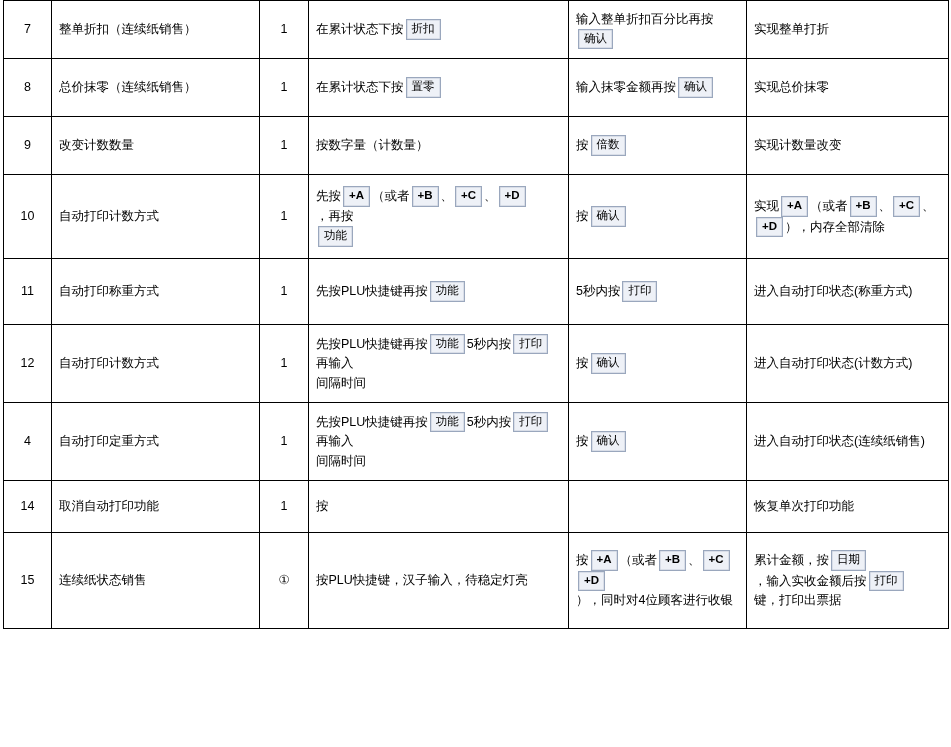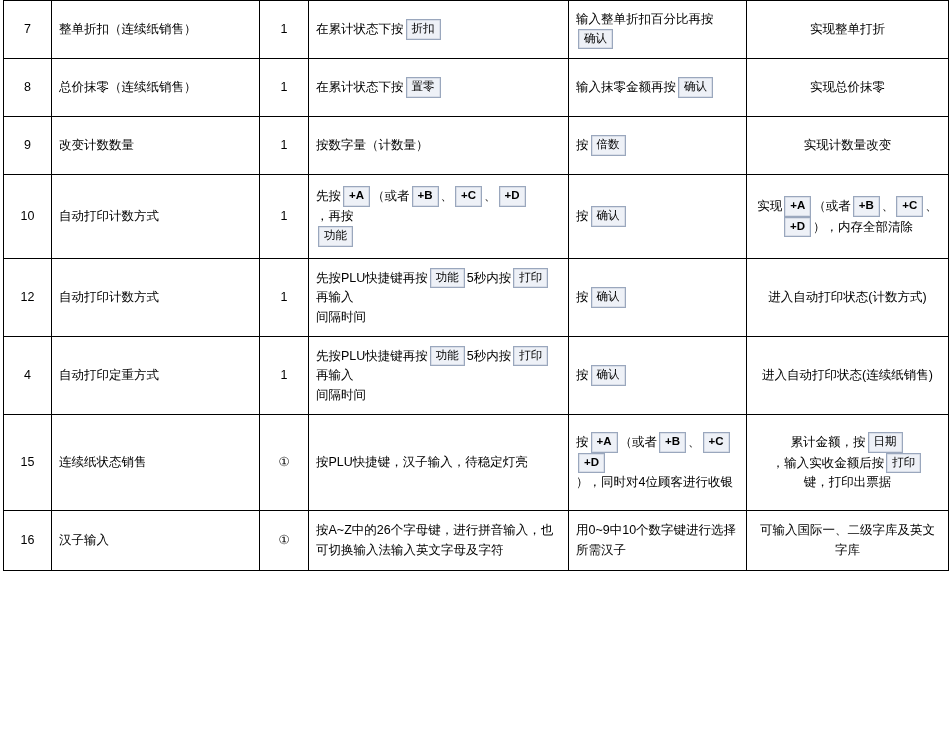--- a/index.html
+++ b/index.html
@@ -33,21 +33,21 @@
   col.c-name  { width: 208px; }
   col.c-qty   { width: 49px; }
   col.c-step1 { width: 260px; }
   col.c-step2 { width: 178px; }
   col.c-res   { width: 202px; }
 
   td.no     { text-align: center; }
   td.name   { text-align: left; }
   td.qty    { text-align: center; }
   td.step   { text-align: left; }
-  td.result { text-align: center; }
+  td.result { text-align: left; }
 
   .key {
     display: inline-block;
     border: 1px solid #9aa7bd;
     background: #eef1f7;
     padding: 1px 5px 2px 5px;
     font-size: 11.5px;
     line-height: 1.35;
     margin: 0 2px;
     vertical-align: middle;
@@ -121,20 +121,32 @@
       </td>
       <td class="step">
         <span class="seg">按</span><span class="key">确认</span>
       </td>
       <td class="result">
         <span class="seg">实现</span><span class="key bold">+A</span><span class="seg">（或者</span><span class="key bold">+B</span>、<span class="key bold">+C</span>、
         <span class="line2"><span class="key bold">+D</span><span class="seg">），内存全部清除</span></span>
       </td>
     </tr>
 
+    <tr style="height:66px">
+      <td class="no">11</td>
+      <td class="name">自动打印称重方式</td>
+      <td class="qty">1</td>
+      <td class="step">
+        <span class="seg">先按PLU快捷键再按</span><span class="key">功能</span>
+      </td>
+      <td class="step">
+        <span class="seg">5秒内按</span><span class="key">打印</span>
+      </td>
+      <td class="result">进入自动打印状态(称重方式)</td>
+    </tr>
 
     <tr style="height:78px">
       <td class="no">12</td>
       <td class="name">自动打印计数方式</td>
       <td class="qty">1</td>
       <td class="step">
         <span class="seg">先按PLU快捷键再按</span><span class="key">功能</span><span class="seg">5秒内按</span><span class="key">打印</span><span class="seg">再输入</span>
         <span class="line2">间隔时间</span>
       </td>
       <td class="step">
@@ -150,38 +162,38 @@
       <td class="step">
         <span class="seg">先按PLU快捷键再按</span><span class="key">功能</span><span class="seg">5秒内按</span><span class="key">打印</span><span class="seg">再输入</span>
         <span class="line2">间隔时间</span>
       </td>
       <td class="step">
         <span class="seg">按</span><span class="key">确认</span>
       </td>
       <td class="result">进入自动打印状态(连续纸销售)</td>
     </tr>
 
+    <tr style="height:52px">
+      <td class="no">14</td>
+      <td class="name">取消自动打印功能</td>
+      <td class="qty">1</td>
+      <td class="step">按</td>
+      <td class="step"></td>
+      <td class="result">恢复单次打印功能</td>
+    </tr>
 
     <tr style="height:96px">
       <td class="no">15</td>
       <td class="name">连续纸状态销售</td>
       <td class="qty">①</td>
       <td class="step">按PLU快捷键，汉子输入，待稳定灯亮</td>
       <td class="step">
         <span class="seg">按</span><span class="key bold">+A</span><span class="seg">（或者</span><span class="key bold">+B</span>、<span class="key bold">+C</span>
         <span class="line2"><span class="key bold">+D</span><span class="seg">），同时对4位顾客进行收银</span></span>
       </td>
       <td class="result">
         <span class="seg">累计金额，按</span><span class="key">日期</span><span class="seg">，输入实收金额后按</span><span class="key">打印</span><span class="seg">键，打印出票据</span>
       </td>
     </tr>
 
-    <tr style="height:60px">
-      <td class="no">16</td>
-      <td class="name">汉子输入</td>
-      <td class="qty">①</td>
-      <td class="step">按A~Z中的26个字母键，进行拼音输入，也可切换输入法输入英文字母及字符</td>
-      <td class="step">用0~9中10个数字键进行选择所需汉子</td>
-      <td class="result">可输入国际一、二级字库及英文字库</td>
-    </tr>
 
   </tbody>
 </table>
 
 </body></html>

